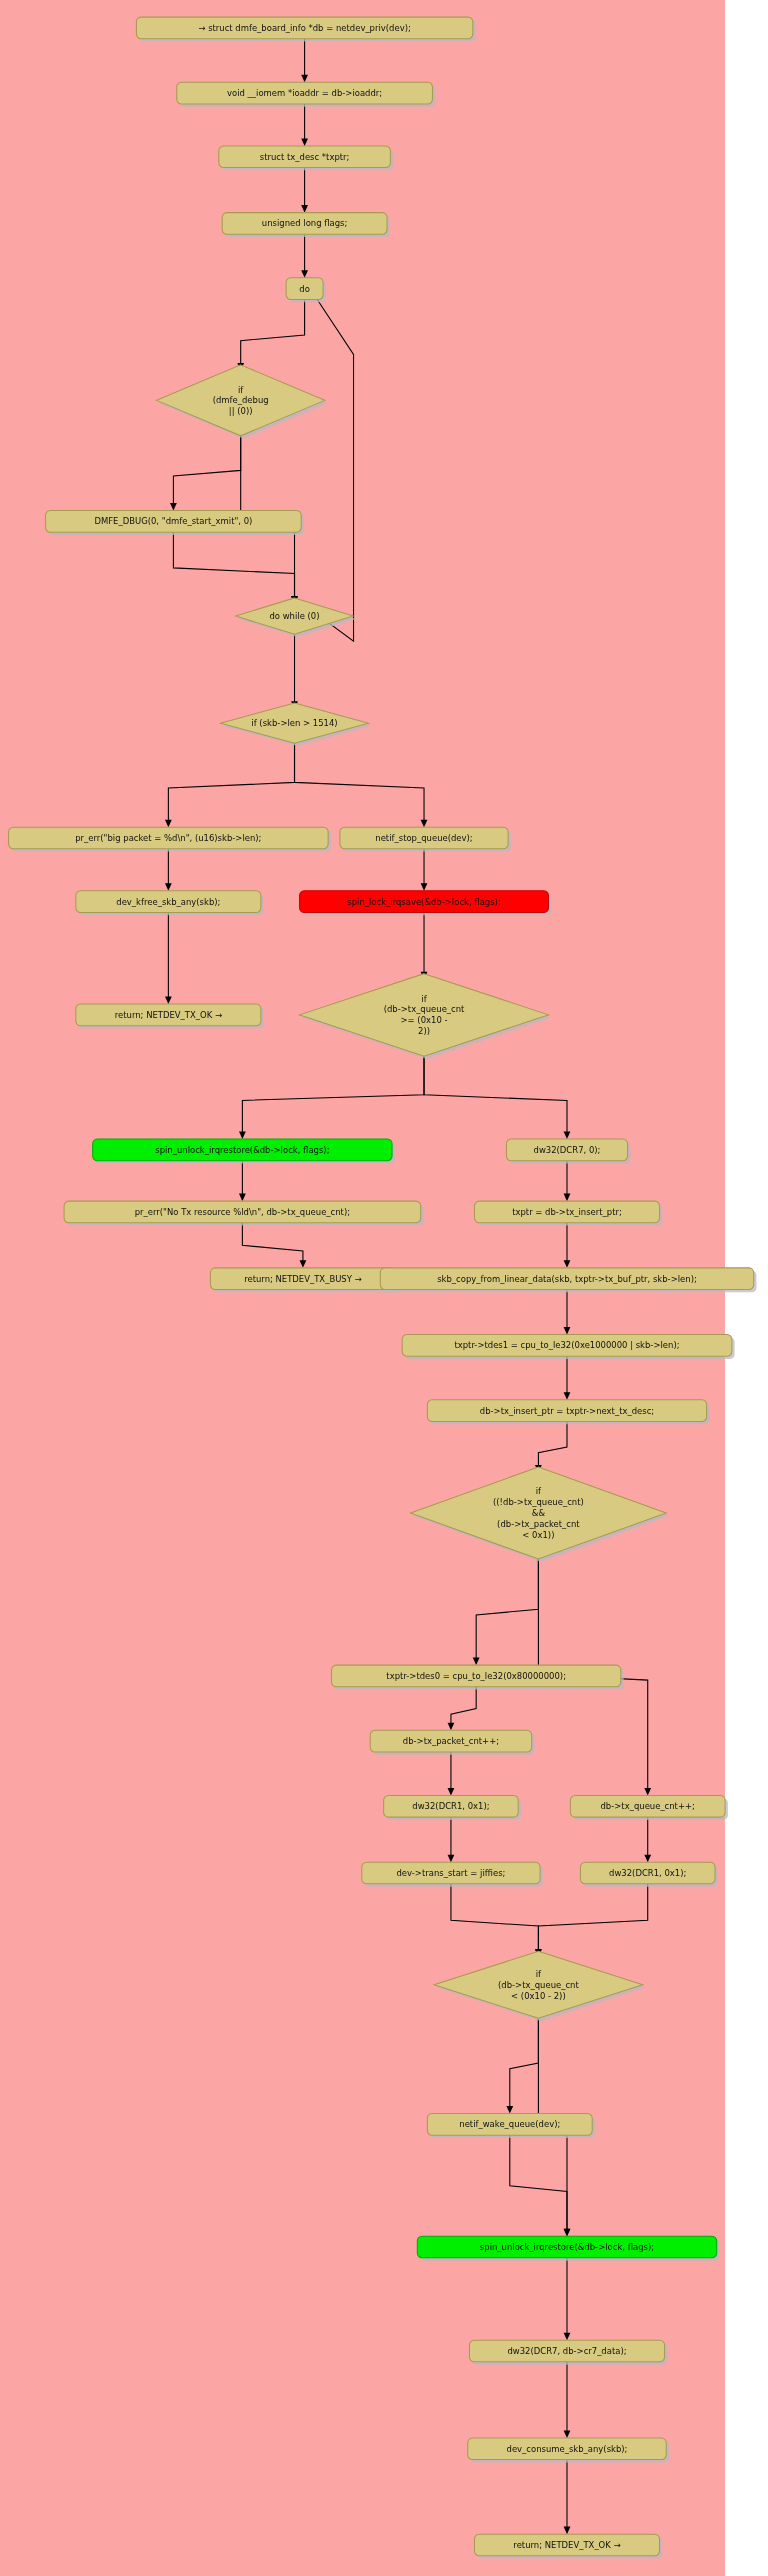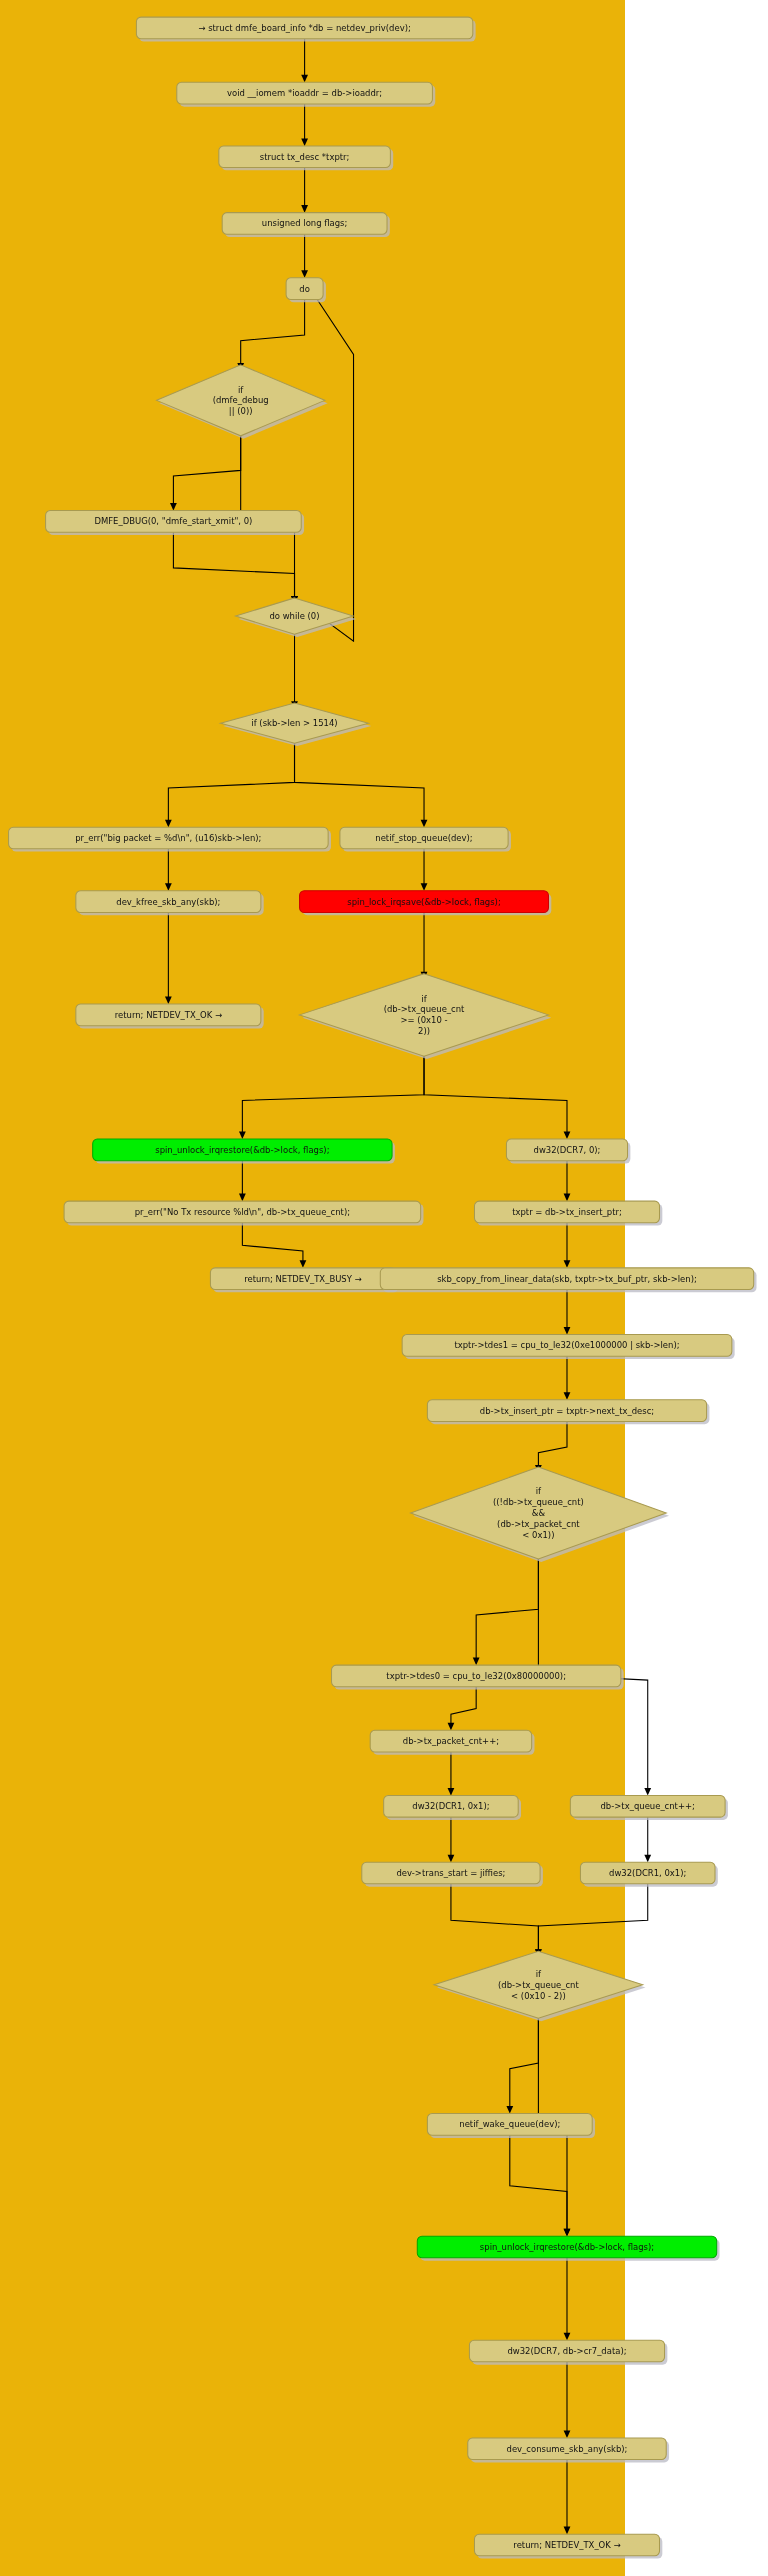--- a/index.html
+++ b/index.html
@@ -2,23 +2,23 @@
 <html style="font-size:15px"><head>
 <meta charset="utf-8">
 <style>
   html, body {
     margin: 0;
     padding: 0;
     background: #ffffff;
   }
   #chart-root {
     position: relative;
-    width: 625px;
+    width: 725px;
     height: 2576px;
-    background: #eab308;
+    background: #fca5a5;
     font-family: "DejaVu Sans", sans-serif;
   }
   svg.flow-canvas {
     position: absolute;
     top: 0;
     left: 0;
     width: 769px;
     height: 2576px;
     overflow: visible;
   }

